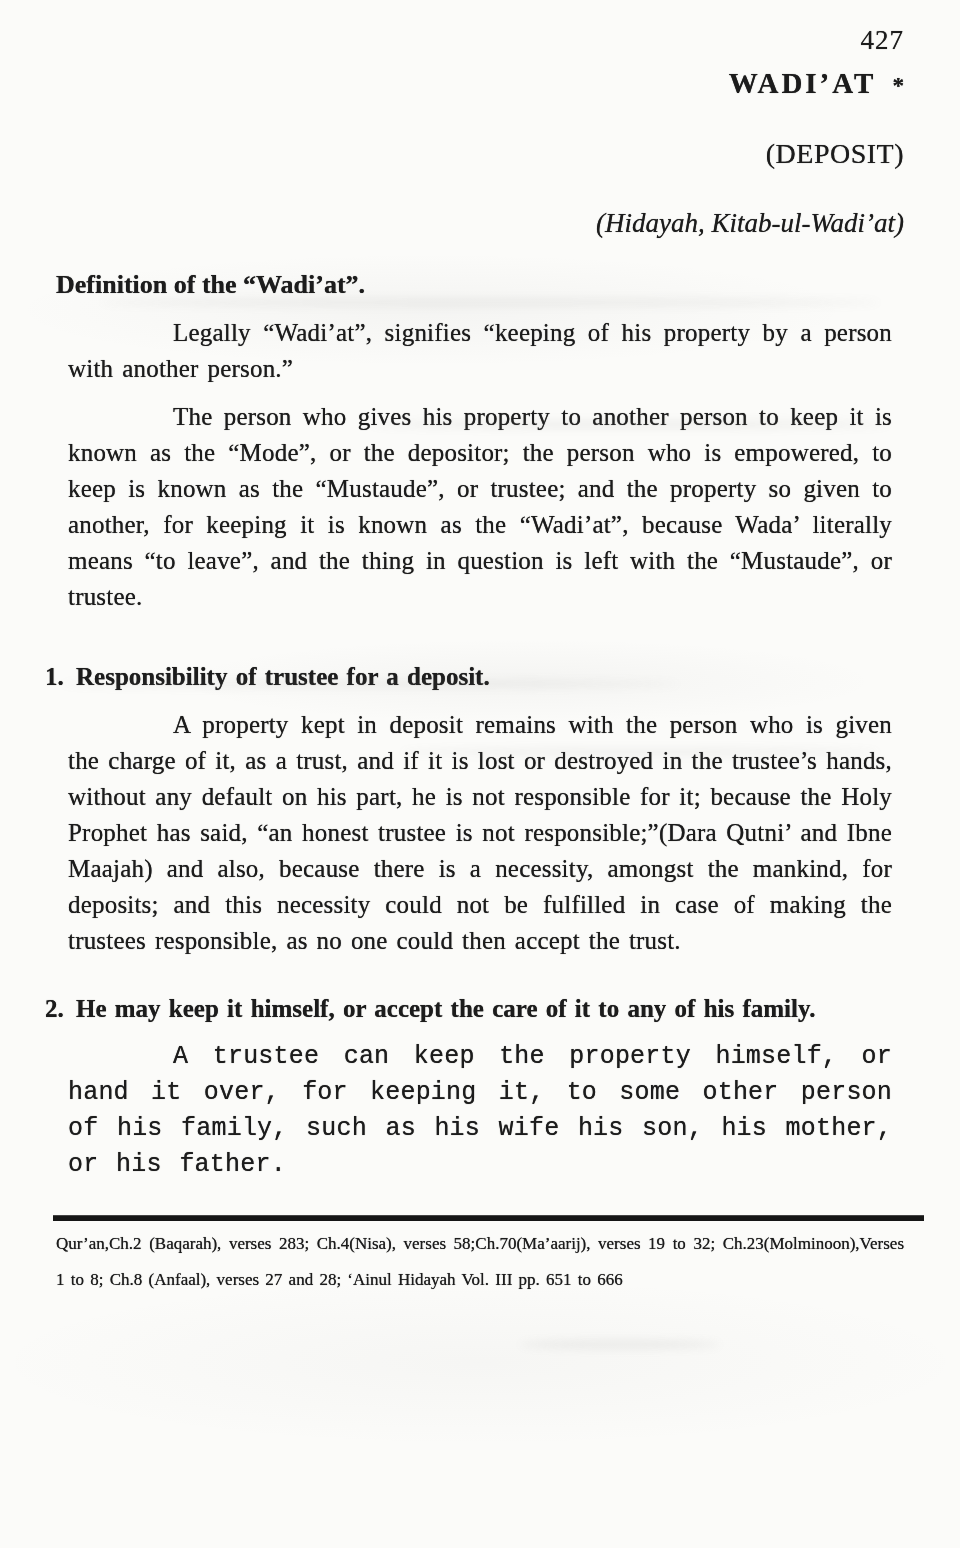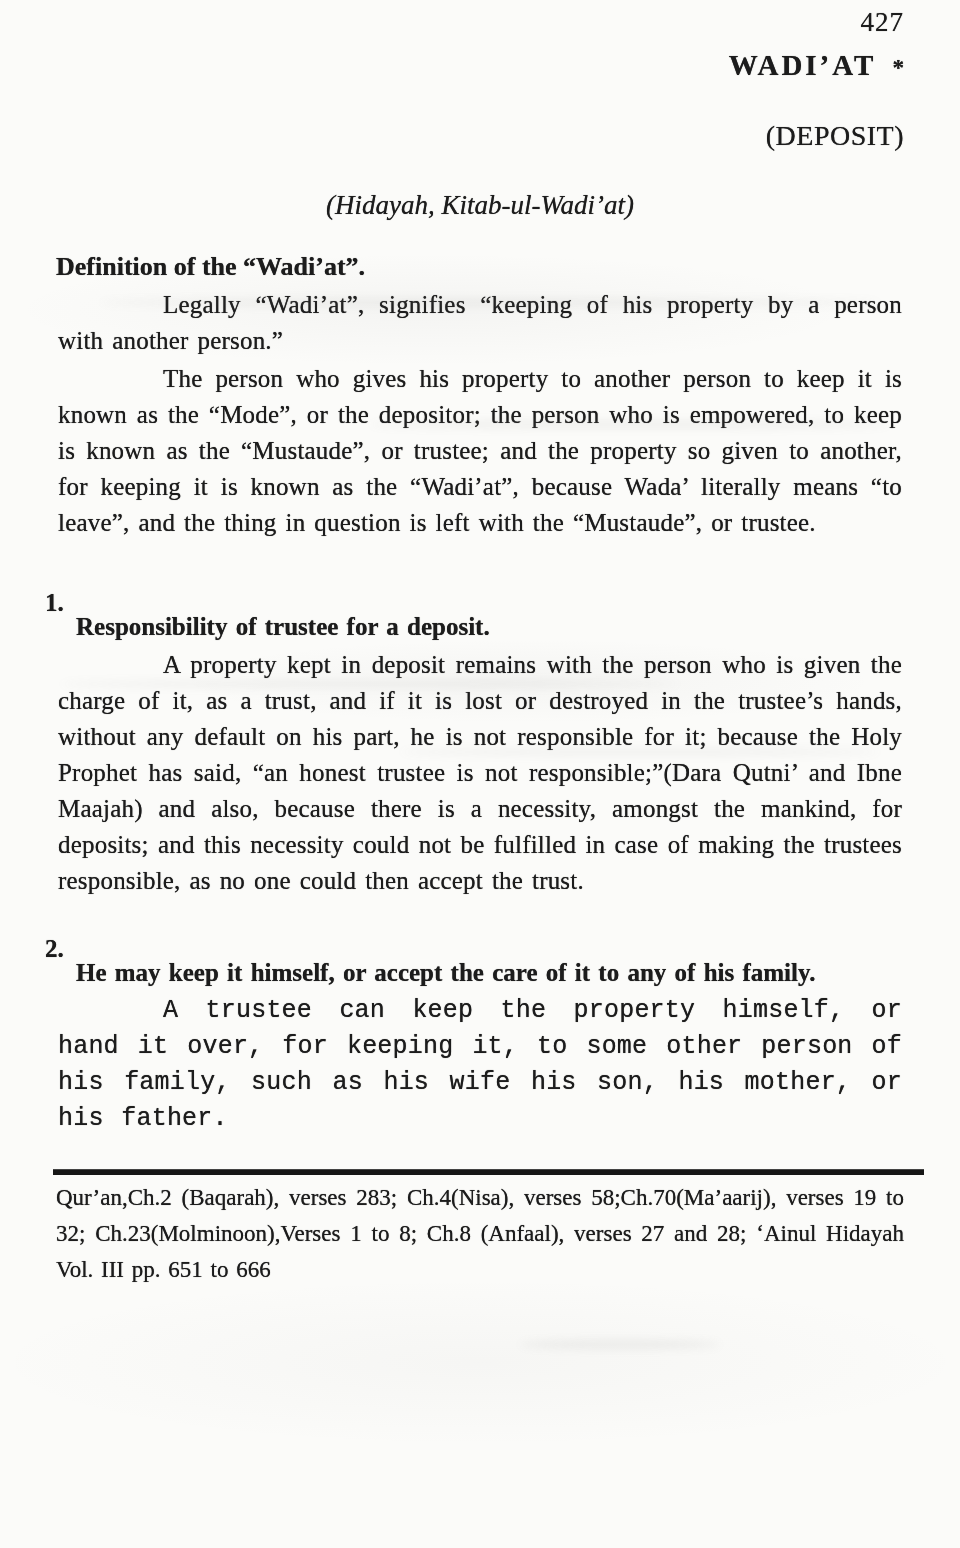--- a/index.html
+++ b/index.html
@@ -18,21 +18,21 @@
       radial-gradient(ellipse 600px 80px at 45% 20%, rgba(120,120,120,0.05), transparent 70%),
       radial-gradient(ellipse 500px 60px at 55% 44%, rgba(120,120,120,0.05), transparent 70%),
       radial-gradient(ellipse 700px 120px at 50% 88%, rgba(120,120,120,0.04), transparent 70%),
       #fbfbf9;
     color: #1c1c1c;
     font-family: "Liberation Serif", "DejaVu Serif", serif;
     overflow: hidden;
     text-shadow: 0 0 0.7px rgba(15,15,15,0.85);
   }
   .pagenum {
-    padding-top: 6px;
+    padding-top: 24px;
     text-align: right;
     font-size: 27px;
     line-height: 32px;
     letter-spacing: 1px;
   }
   .title {
     margin-top: 10px;
     text-align: right;
     font-size: 29px;
     font-weight: bold;
@@ -46,33 +46,33 @@
   }
   .subtitle {
     margin-top: 34px;
     text-align: right;
     font-size: 28px;
     line-height: 36px;
     letter-spacing: 0.5px;
   }
   .source {
     margin-top: 33px;
-    text-align: center;
+    text-align: right;
     font-size: 27px;
     font-style: italic;
     line-height: 36px;
   }
   .def-heading {
     margin-top: 26px;
     font-size: 26px;
     font-weight: bold;
     line-height: 36px;
   }
   p.body {
-    margin: 2px;
+    margin: 12px;
     font-size: 25px;
     line-height: 36px;
     text-align: justify;
     text-indent: 105px;
     word-spacing: 2.5px;
     letter-spacing: 0.2px;
   }
   .para1 { margin-top: 35px; }
   .para2 { margin-top: 40px; }
   .para3 { margin-top: 36px; }
@@ -85,33 +85,32 @@
     line-height: 36px;
   }
   .sec-heading .num {
     flex: none;
     width: 31px;
   }
   .sec-heading .htext {
     flex: 1 1 auto;
     text-align: justify;
     word-spacing: 2px;
-    margin-top: 24px;
   }
   .h1 { margin-top: 44px; }
   .h2 { margin-top: 32px; }
   .footnote-rule {
     margin: 32px -20px 0 -3px;
     height: 5px;
     background: #161616;
     border-top: 1px solid #444;
   }
   p.footnote {
     margin: 5px 0 0 0;
-    font-size: 23px;
+    font-size: 17px;
     line-height: 36px;
     text-align: justify;
     word-spacing: 2px;
   }
   .smudge {
     position: absolute;
     background: #8f8f8d;
     border-radius: 50%;
     filter: blur(4px);
     pointer-events: none;

